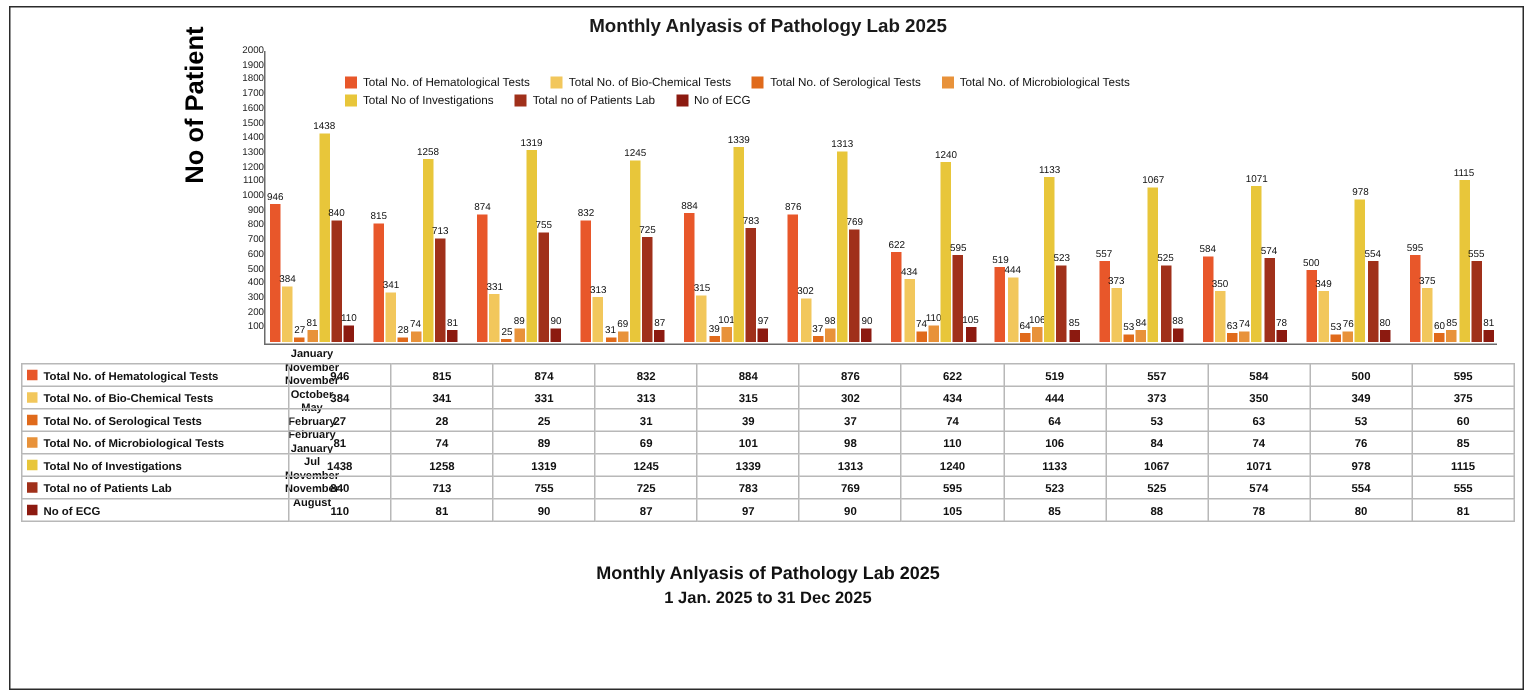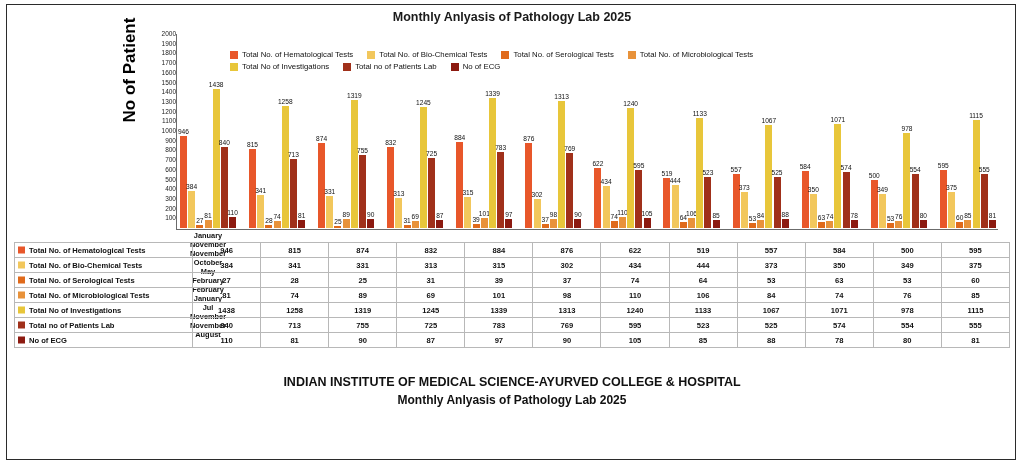--- a/index.html
+++ b/index.html
@@ -580,15 +580,15 @@
           <td>88</td>
           <td>78</td>
           <td>80</td>
           <td>81</td>
         </tr>
       </tbody>
   </table>
 </div>
 
 <div class="footer">
-  <div class="f1">INDIAN INSTITUTE OF MEDICAL SCIENCE-AYURVED COLLEGE &amp; HOSPITAL</div>
   <div class="f2">Monthly Anlyasis of Pathology Lab  2025</div>
+  <div class="f3">1 Jan. 2025 to 31 Dec 2025</div>
 </div>
 
 </body></html>

